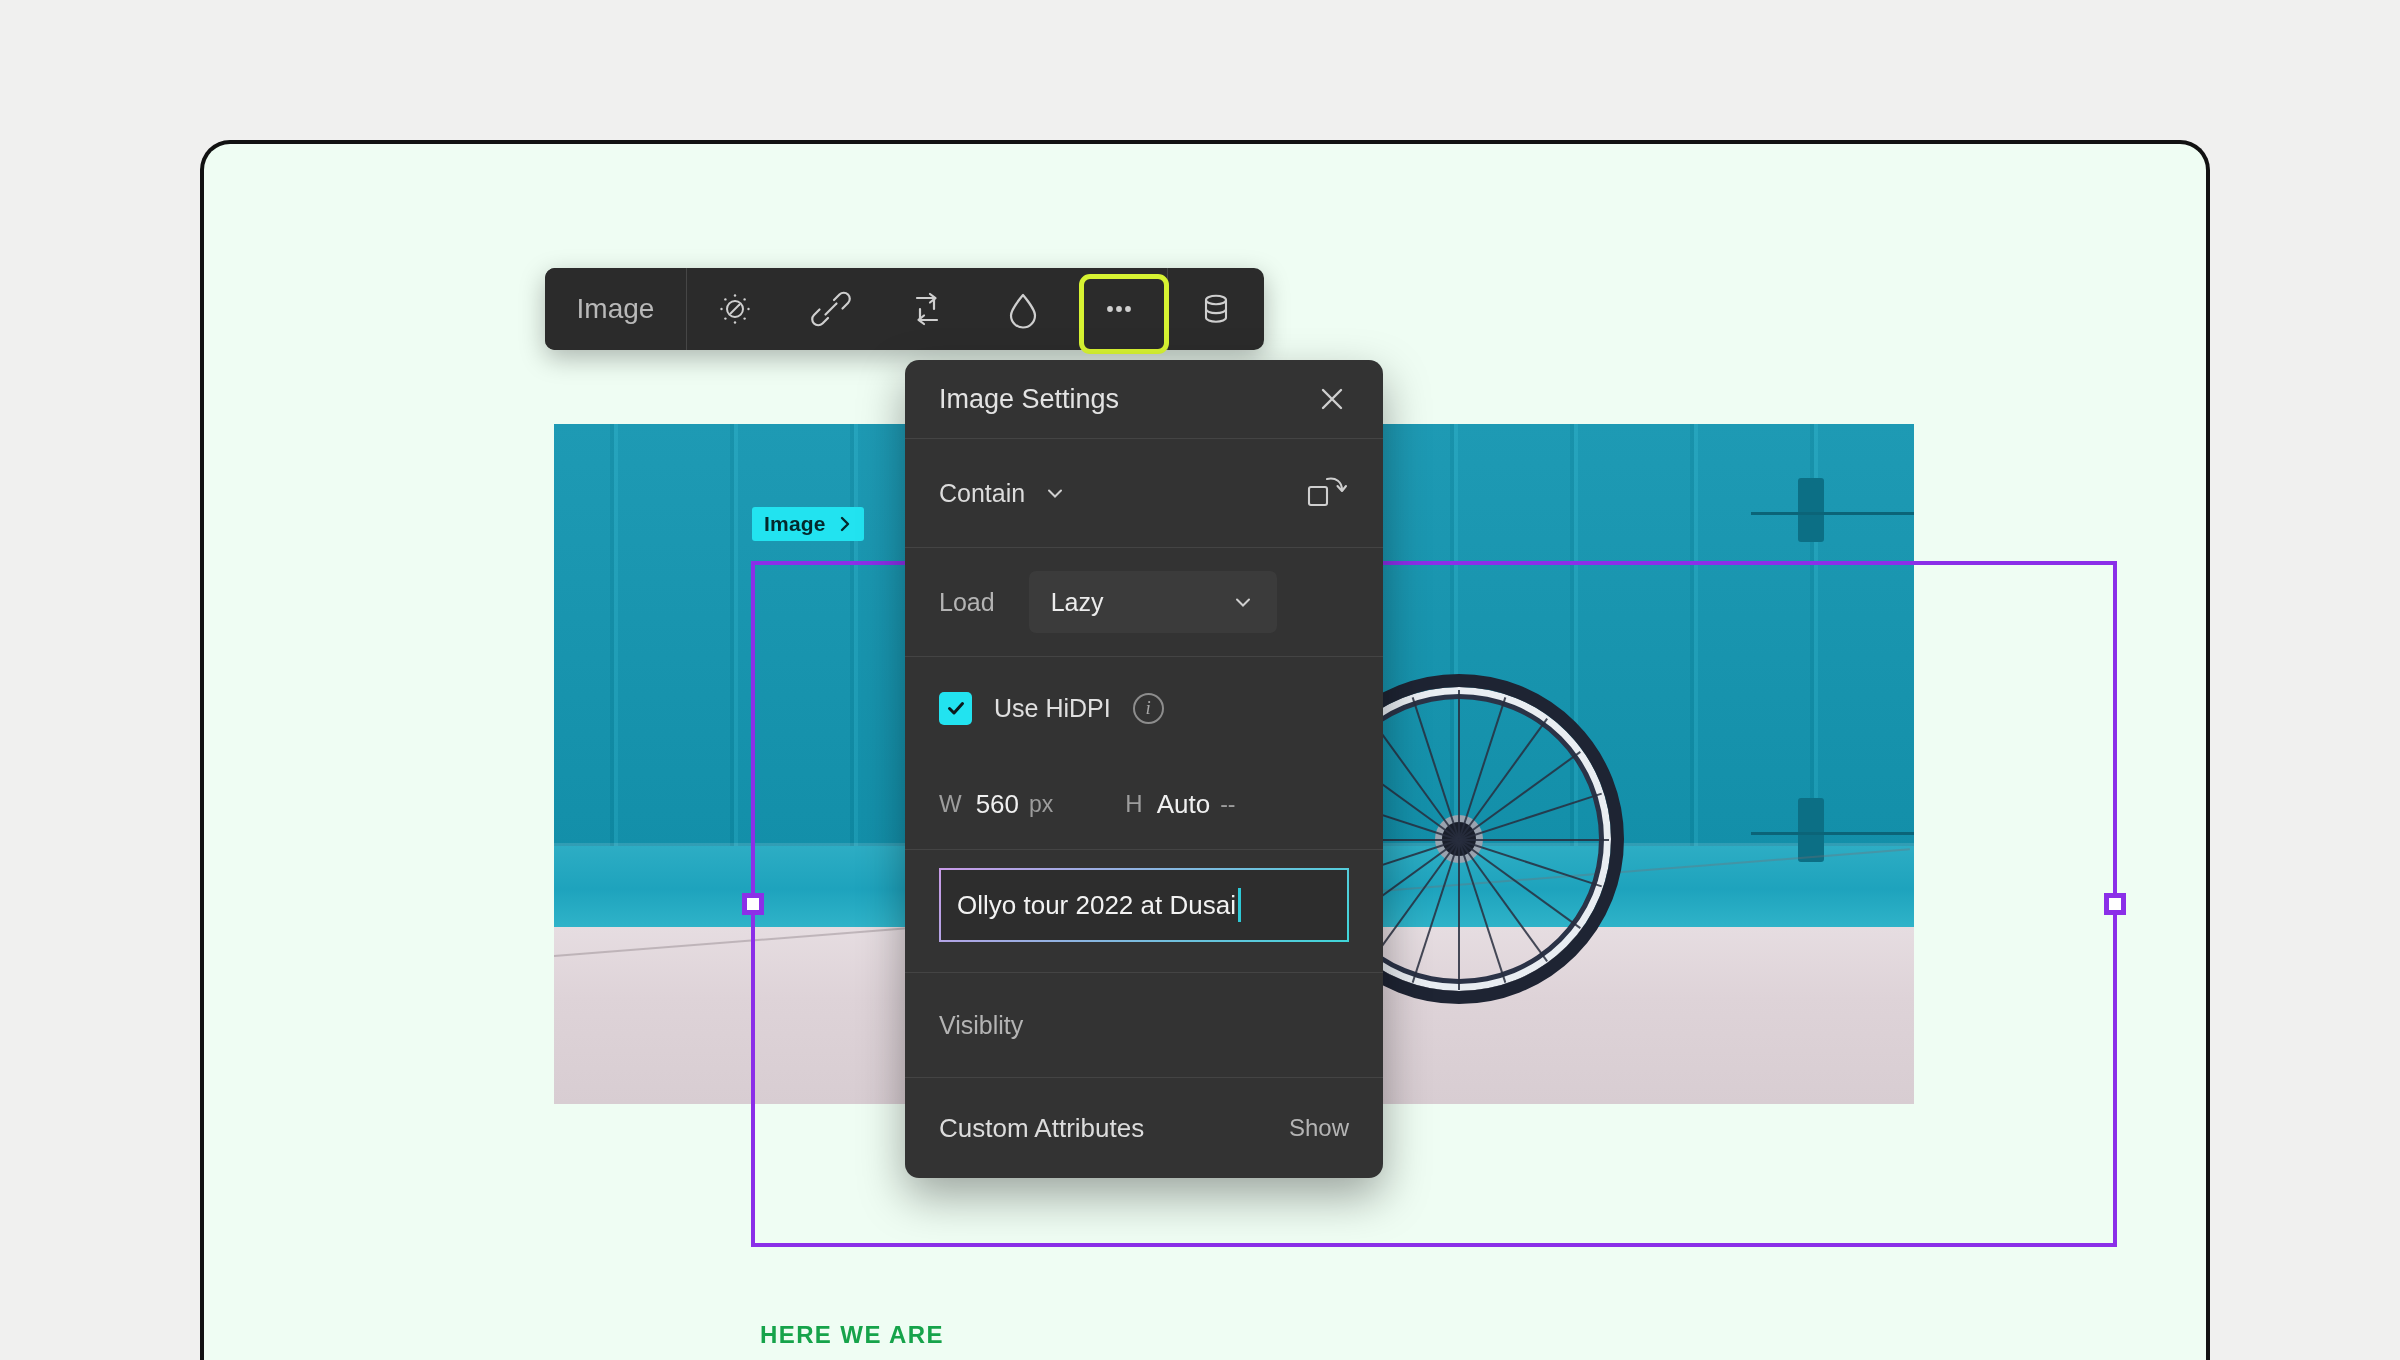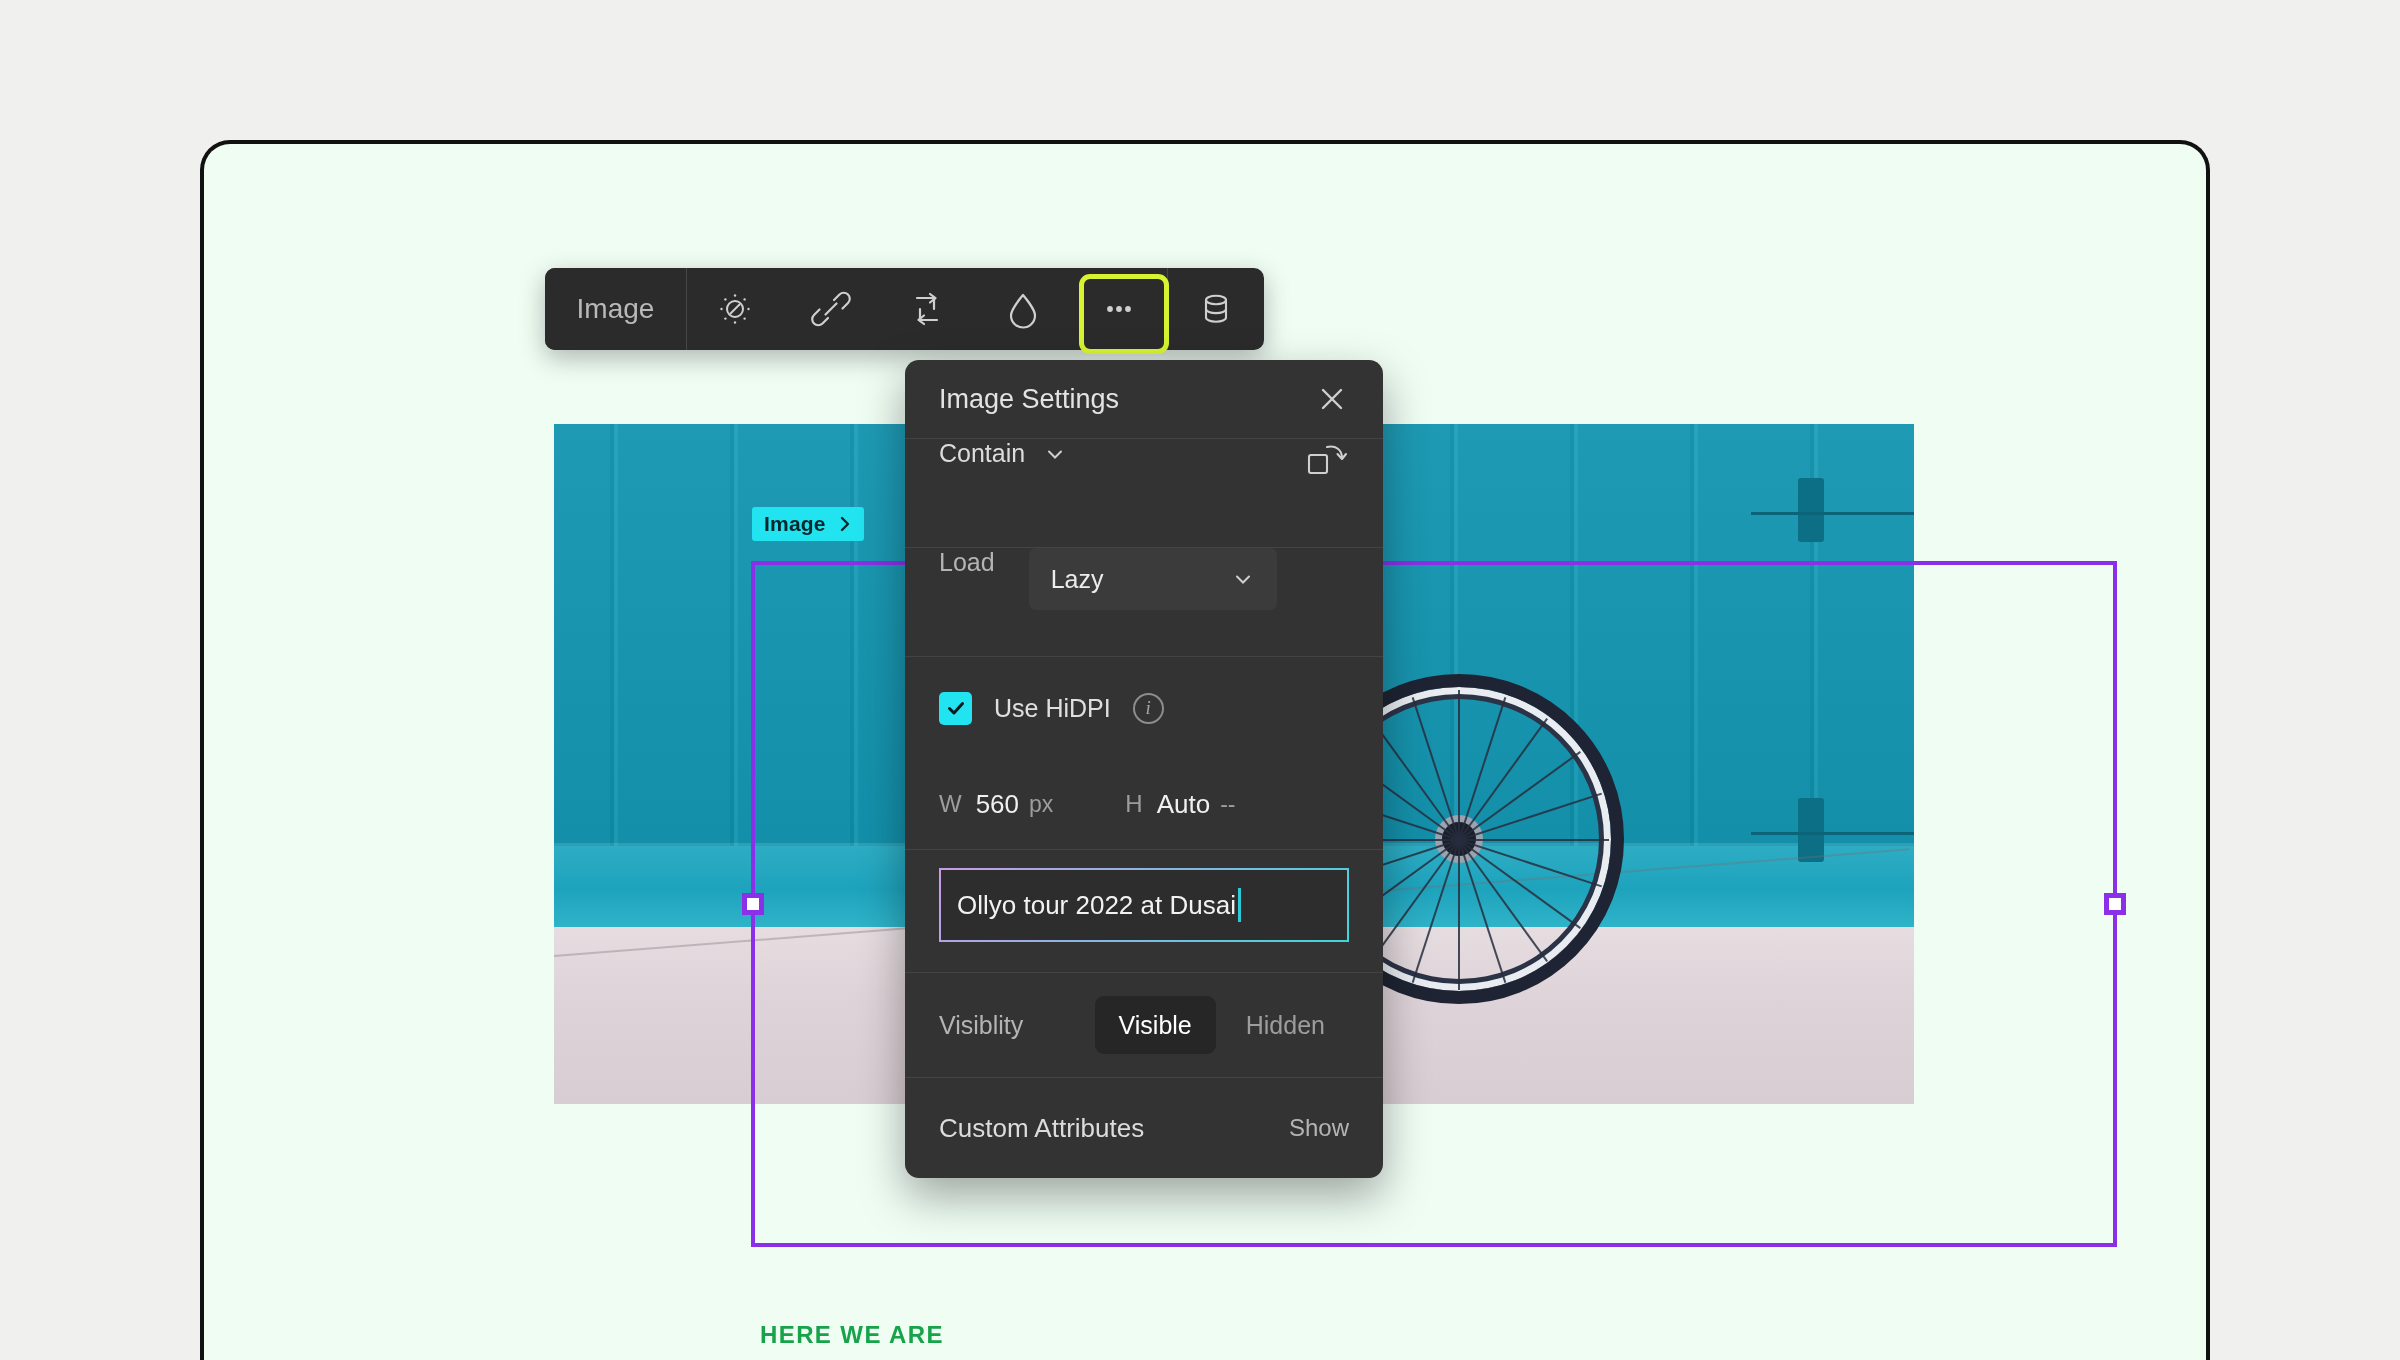--- a/index.html
+++ b/index.html
@@ -144,21 +144,21 @@
     box-shadow: 0 18px 46px rgba(0,0,0,.35);
     overflow:hidden;
   }
   .p-row { padding:0 34px; position:relative; }
   .p-divider { height:1px; background:#444; margin:0; }
 
   .p-head { height:78px; display:flex; align-items:center; justify-content:space-between; }
   .p-title { color:#e3e3e3; font-size:27px; }
   .p-close { color:#cfcfcf; cursor:pointer; line-height:0; }
 
-  .p-sec { height:108px; display:flex; align-items:flex-start; }
+  .p-sec { height:108px; display:flex; align-items:center; }
   .p-sec.contain { justify-content:space-between; }
   .contain-left { display:flex; align-items:center; gap:18px; color:#dcdcdc; font-size:25px; }
 
   .p-label { color:#b4b4b4; font-size:25px; }
 
   .select {
     margin-left:34px; width:248px; height:62px; background:#3b3b3b;
     border-radius:7px; display:flex; align-items:center;
     justify-content:space-between; padding:0 22px;
     color:#ececec; font-size:25px;
@@ -393,24 +393,20 @@
     <div class="alt-wrap">
       <div class="alt-input" placeholder="Add Alt Text">
         <span class="alt-text">Ollyo tour 2022 at Dusai</span>
         <span class="caret"></span>
       </div>
     </div>
     <div class="p-divider"></div>
 
     <div class="p-row vis-row">
       <span class="p-label">Visiblity</span>
-      <div class="vis-toggle">
-        <span class="vis-opt sel">Visible</span>
-        <span class="vis-opt">Hidden</span>
-      </div>
     </div>
     <div class="p-divider"></div>
 
     <div class="p-row cust-row">
       <span class="cust-lbl">Custom Attributes</span>
       <span class="cust-show">Show</span>
     </div>
 
   </div>
 

